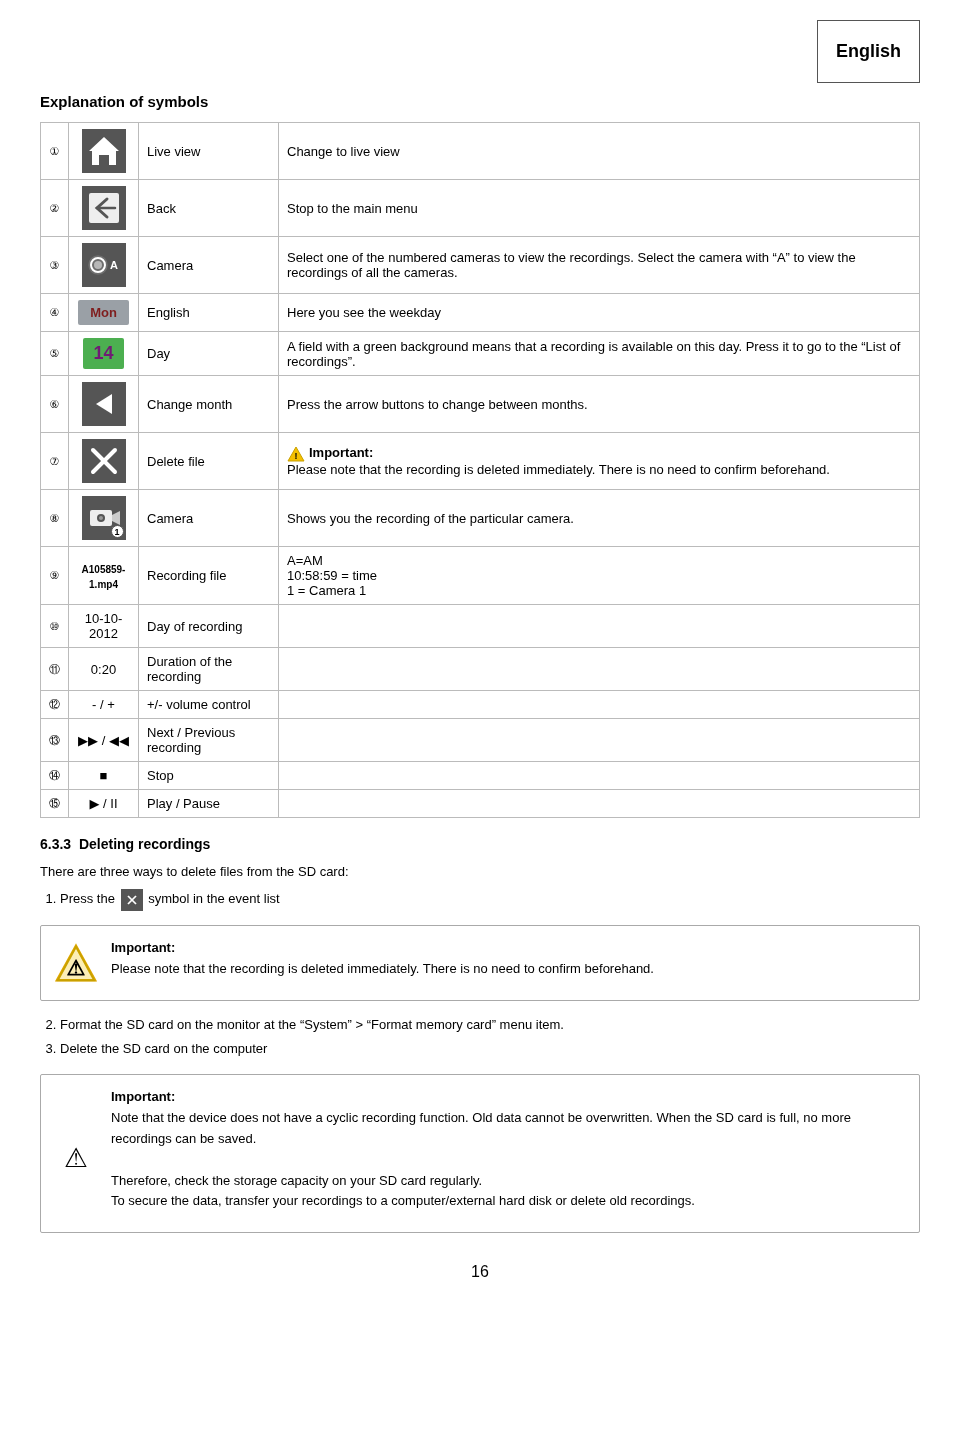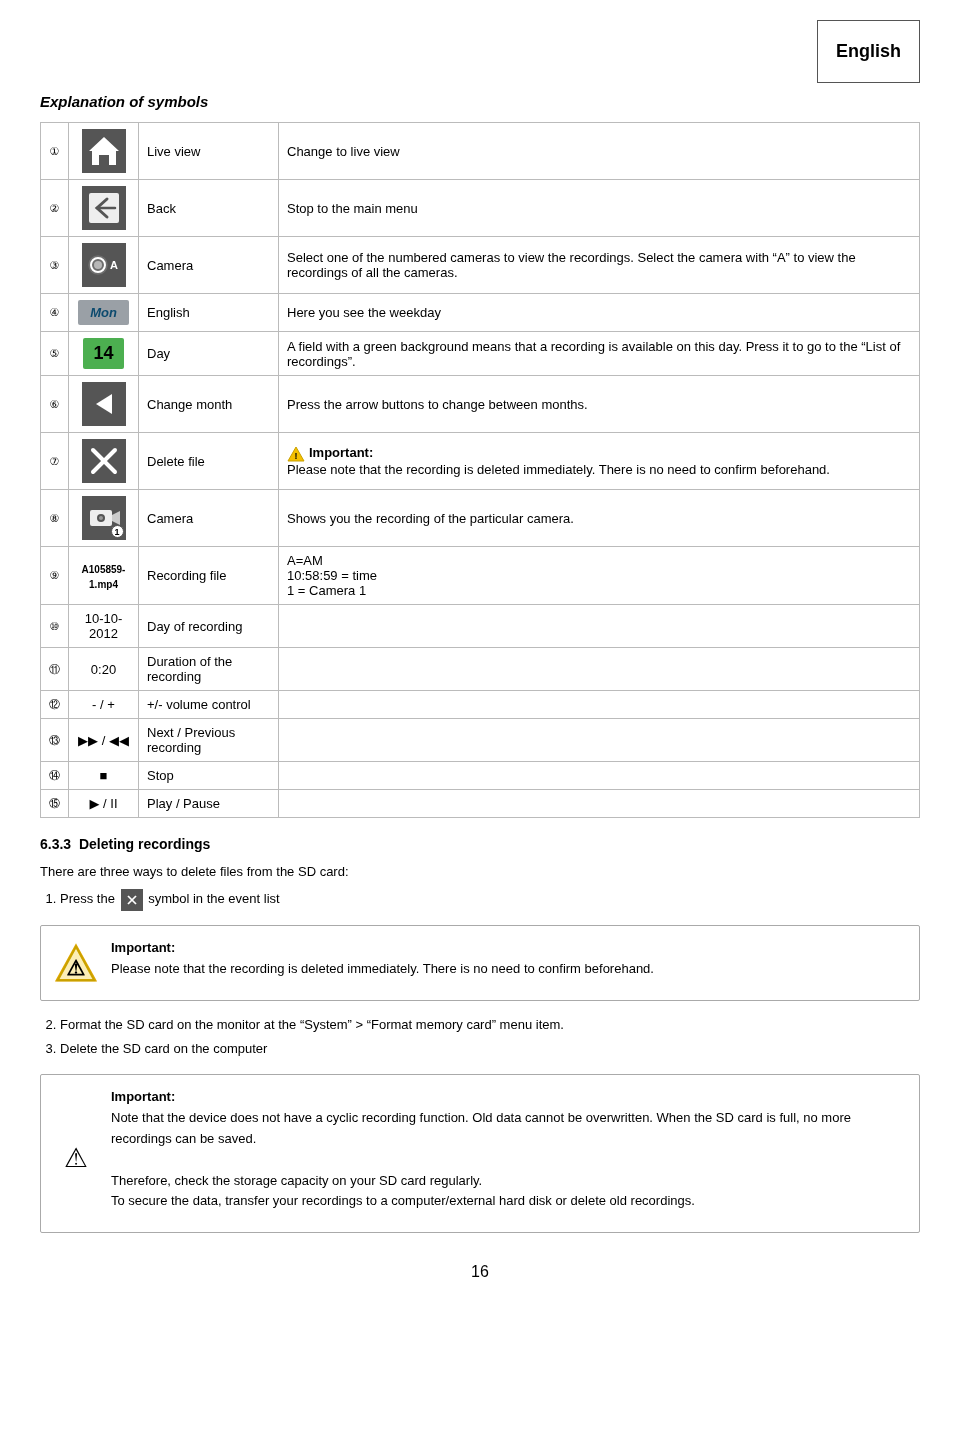--- a/index.html
+++ b/index.html
@@ -20,21 +20,20 @@
       display: inline-block;
       border: 1.5px solid #555;
       padding: 20px 18px;
       font-size: 18px;
       font-weight: bold;
     }
     h2.section-title {
       font-size: 15px;
       font-weight: bold;
       margin-bottom: 12px;
-      font-style: italic;
     }
     
     .symbols-table {
       width: 100%;
       border-collapse: collapse;
       margin-bottom: 18px;
     }
     .symbols-table td {
       border: 1px solid #bbb;
       padding: 6px 8px;
@@ -69,32 +68,31 @@
       align-items: center;
       justify-content: center;
       width: 44px; height: 44px;
       background: #555;
     }
     .icon-camera svg { width: 36px; height: 36px; }
 
     .weekday-badge {
       display: inline-block;
       background: #9aa0a6;
-      color: #0c4a6e;
+      color: #7f1d1d;
       font-size: 13px;
       font-weight: bold;
       padding: 5px 12px;
       border-radius: 2px;
-      font-style: italic;
     }
 
     .day-badge {
       display: inline-block;
       background: #4caf50;
-      color: #000000;
+      color: #701a75;
       font-size: 18px;
       font-weight: bold;
       padding: 5px 10px;
       border-radius: 2px;
       min-width: 38px;
       text-align: left;
     }
 
     .icon-arrow-left {
       display: inline-flex;

